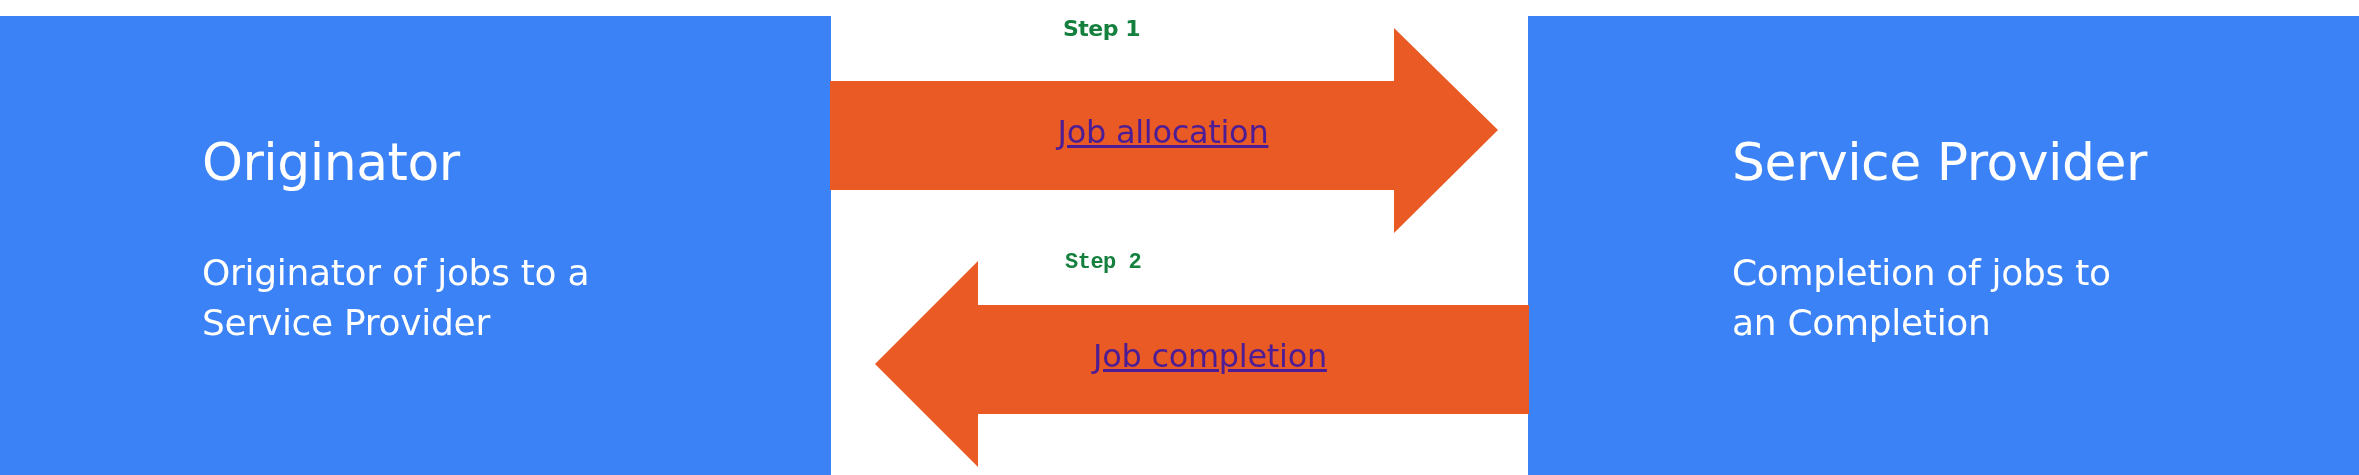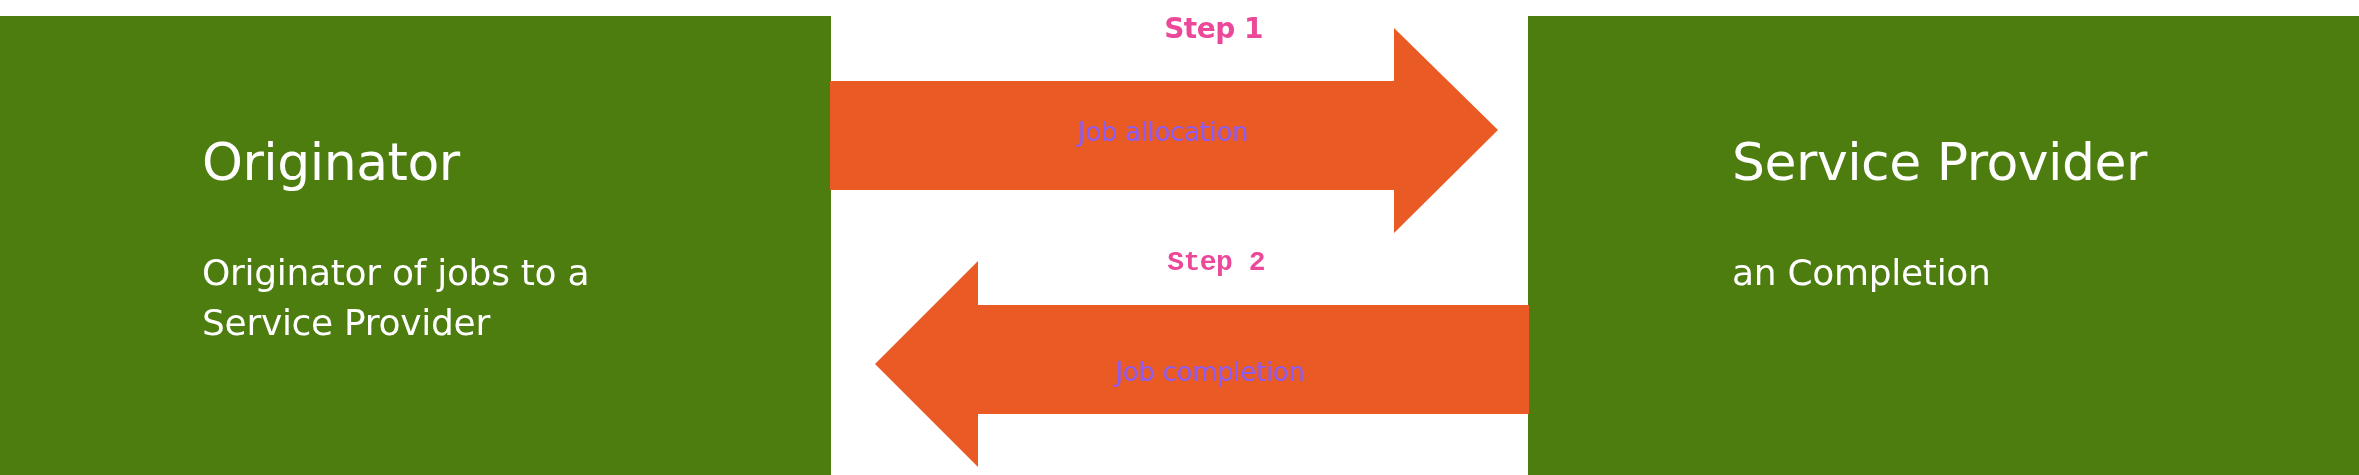--- a/index.html
+++ b/index.html
@@ -17,21 +17,21 @@
     .canvas {
       position: absolute;
       left: 0; top: 0;
       width: 2359px;
       height: 475px;
     }
     .box {
       position: absolute;
       top: 16px;
       height: 459px;
-      background: #4d7c0f;
+      background: #3b82f6;
       color: #ffffff;
       box-sizing: border-box;
     }
     .box-left {
       left: 0;
       width: 831px;
     }
     .box-right {
       left: 1528px;
       width: 831px;
@@ -62,60 +62,62 @@
       left: 0; top: 0;
       width: 2359px;
       height: 475px;
       pointer-events: none;
     }
     .arrow-shape { fill: #E95A25; }
 
     .step-label {
       position: absolute;
       font-weight: bold;
-      font-size: 28px;
+      font-size: 22px;
       line-height: 40px;
-      color: #ec4899;
+      color: #15803d;
       white-space: nowrap;
-      text-align: right;
+      text-align: left;
       width: 200px;
       letter-spacing: -0.5px;
     }
     .step1 { left: 1063px; top: 9px; }
     .step2 { left: 1065px; top: 243px; font-family: Liberation Mono, monospace; }
 
     .arrow-label {
       position: absolute;
-      color: #8b5cf6;
-      font-size: 26px;
+      color: #4c1d95;
+      font-size: 32px;
       line-height: 44px;
       white-space: nowrap;
       text-align: center;
       width: 400px;
       letter-spacing: -0.3px;
+      text-decoration: underline;
     }
     .arrow1-label { left: 963px; top: 110px; }
-    .arrow2-label { left: 1010px; top: 350px; }
+    .arrow2-label { left: 1010px; top: 334px; }
   </style>
 </head>
 <body>
 
 <div class="canvas">
 
   <div class="box box-left">
     <div class="box-title">Originator</div>
     <div class="box-desc">
       <span class="desc-line">Originator of jobs to a</span>
       <span class="desc-line">Service Provider</span>
     </div>
   </div>
 
   <div class="box box-right">
     <div class="box-title">Service Provider</div>
     <div class="box-desc">
+      <span class="desc-line">Completion of jobs to</span>
       <span class="desc-line">an Completion</span>
     </div>
   </div>
 
   <svg class="arrows" viewBox="0 0 2359 475" xmlns="http://www.w3.org/2000/svg">
 
     <polygon class="arrow-shape" points="830,81 1394,81 1394,28 1498,130 1394,233 1394,190 830,190"></polygon>
 
     <polygon class="arrow-shape" points="1529,305 978,305 978,261 875,364 978,467 978,414 1529,414"></polygon>
   </svg>

